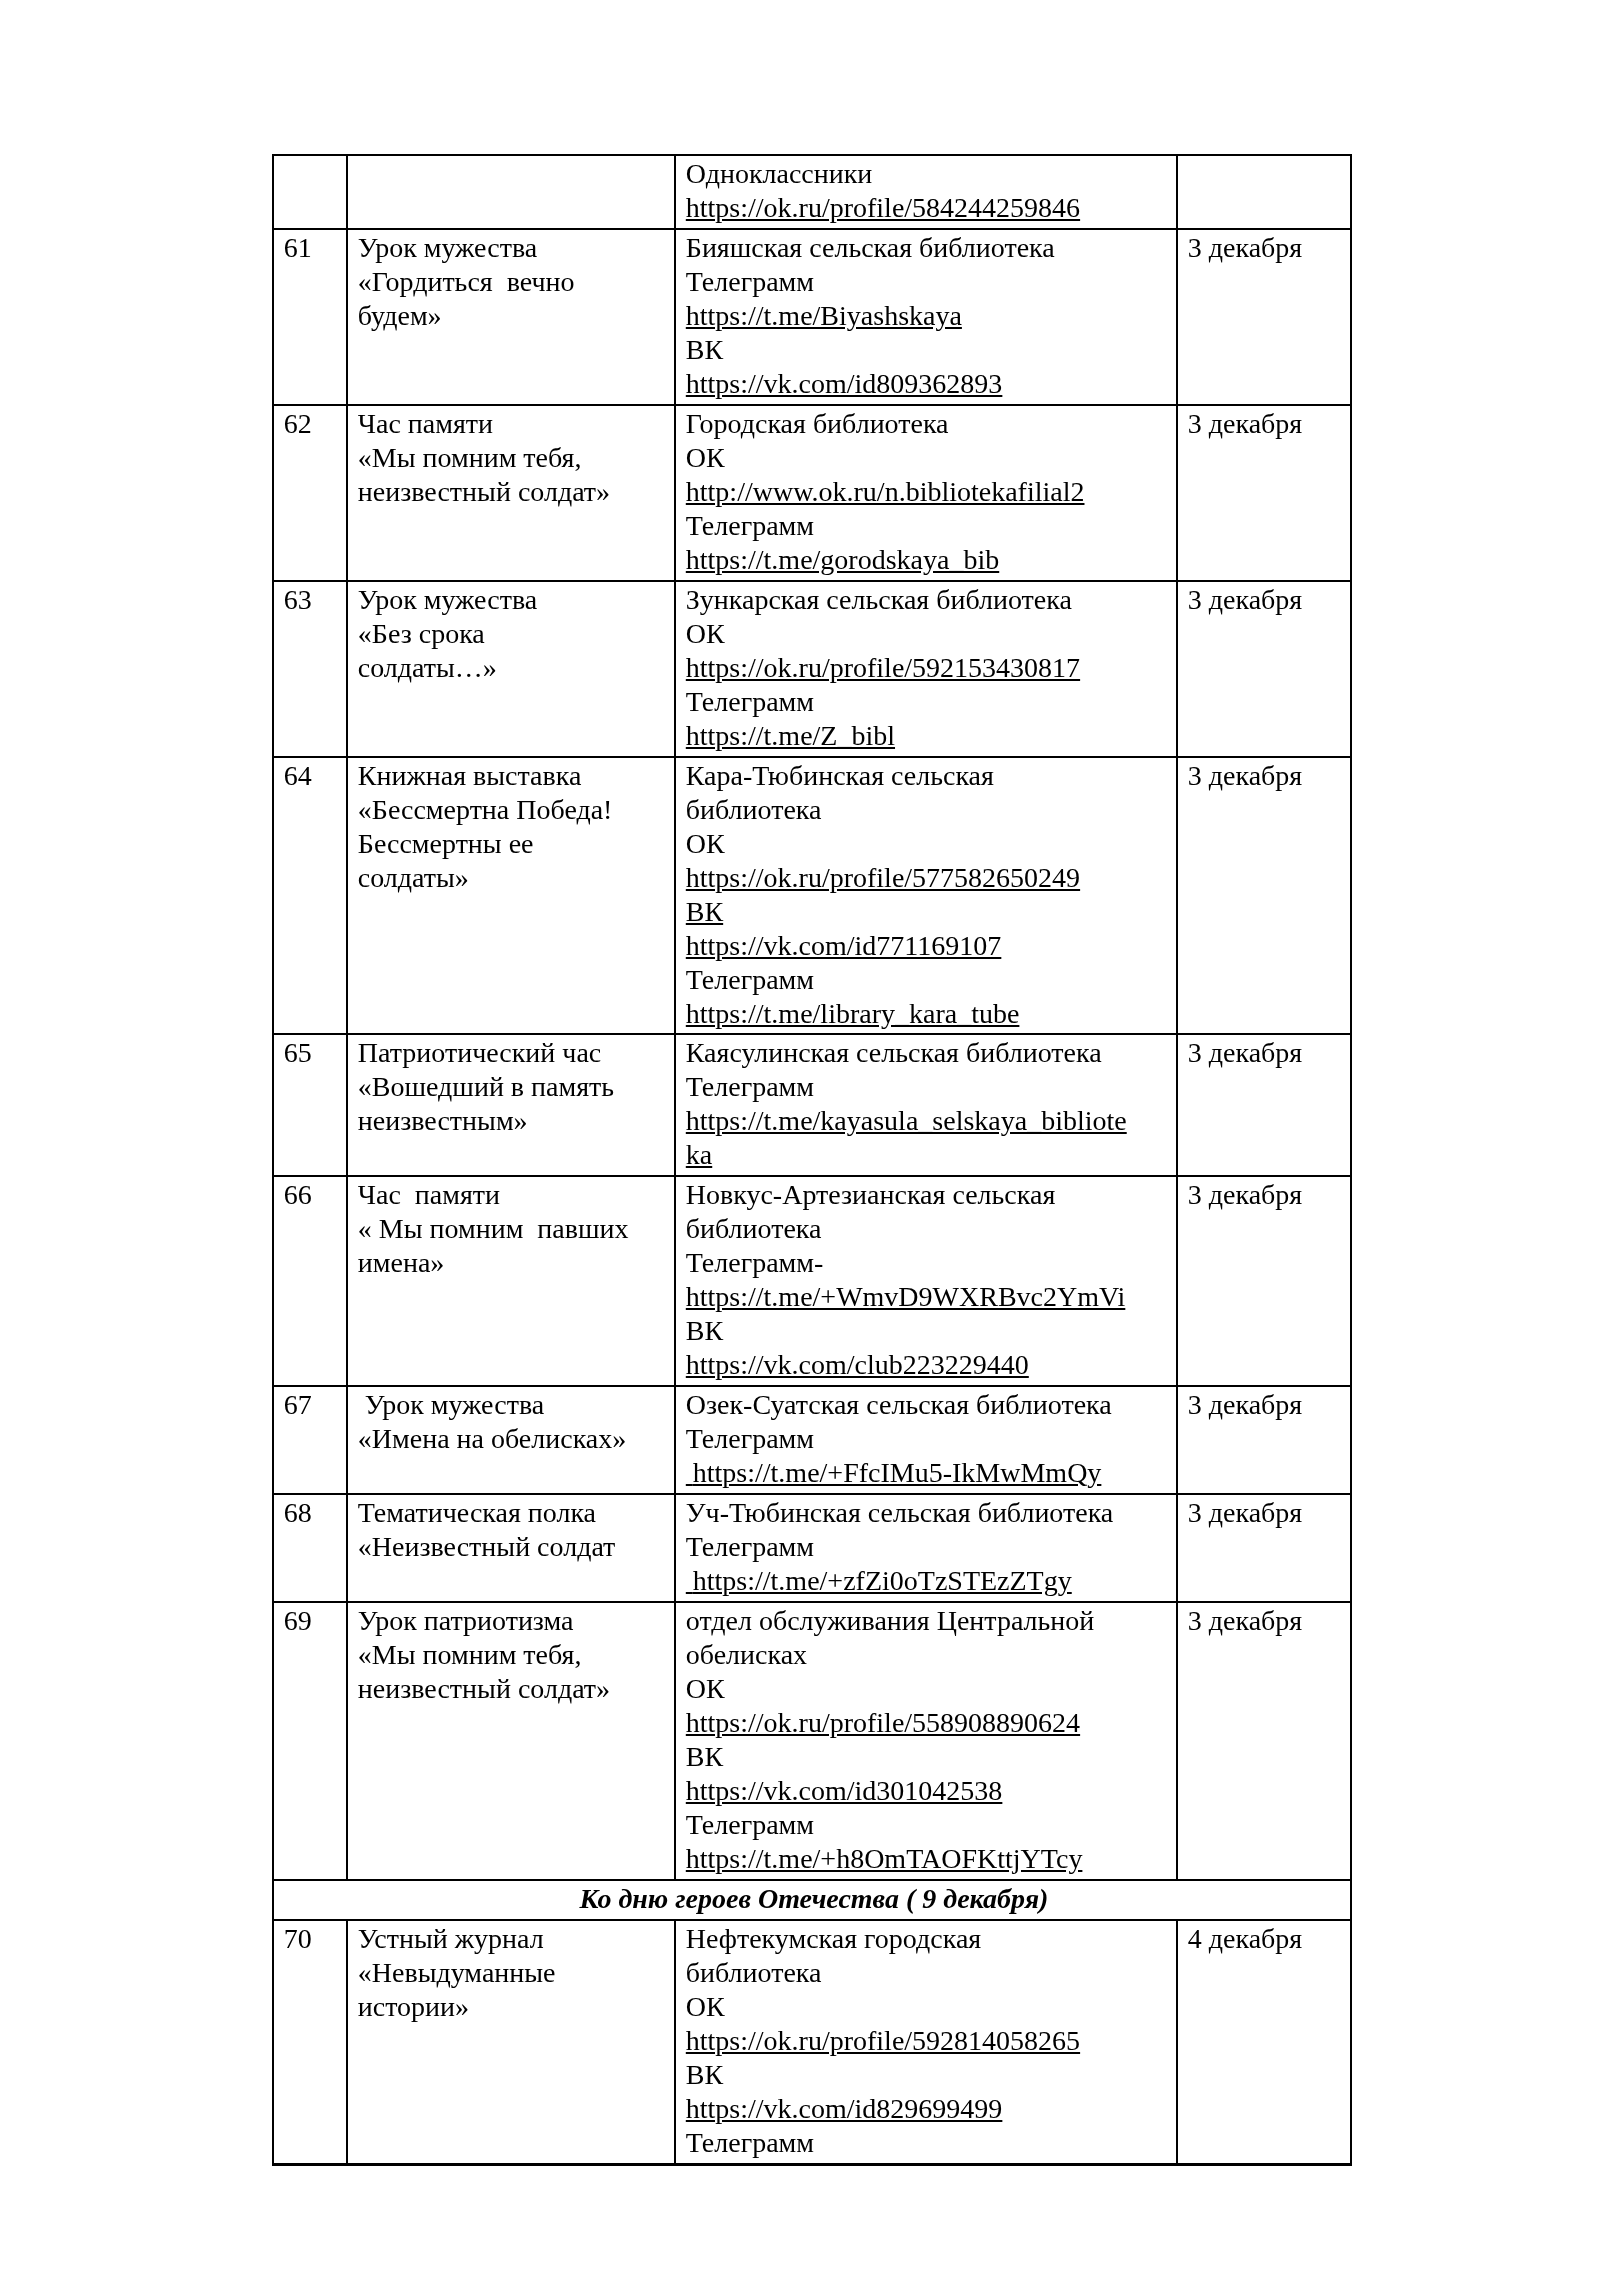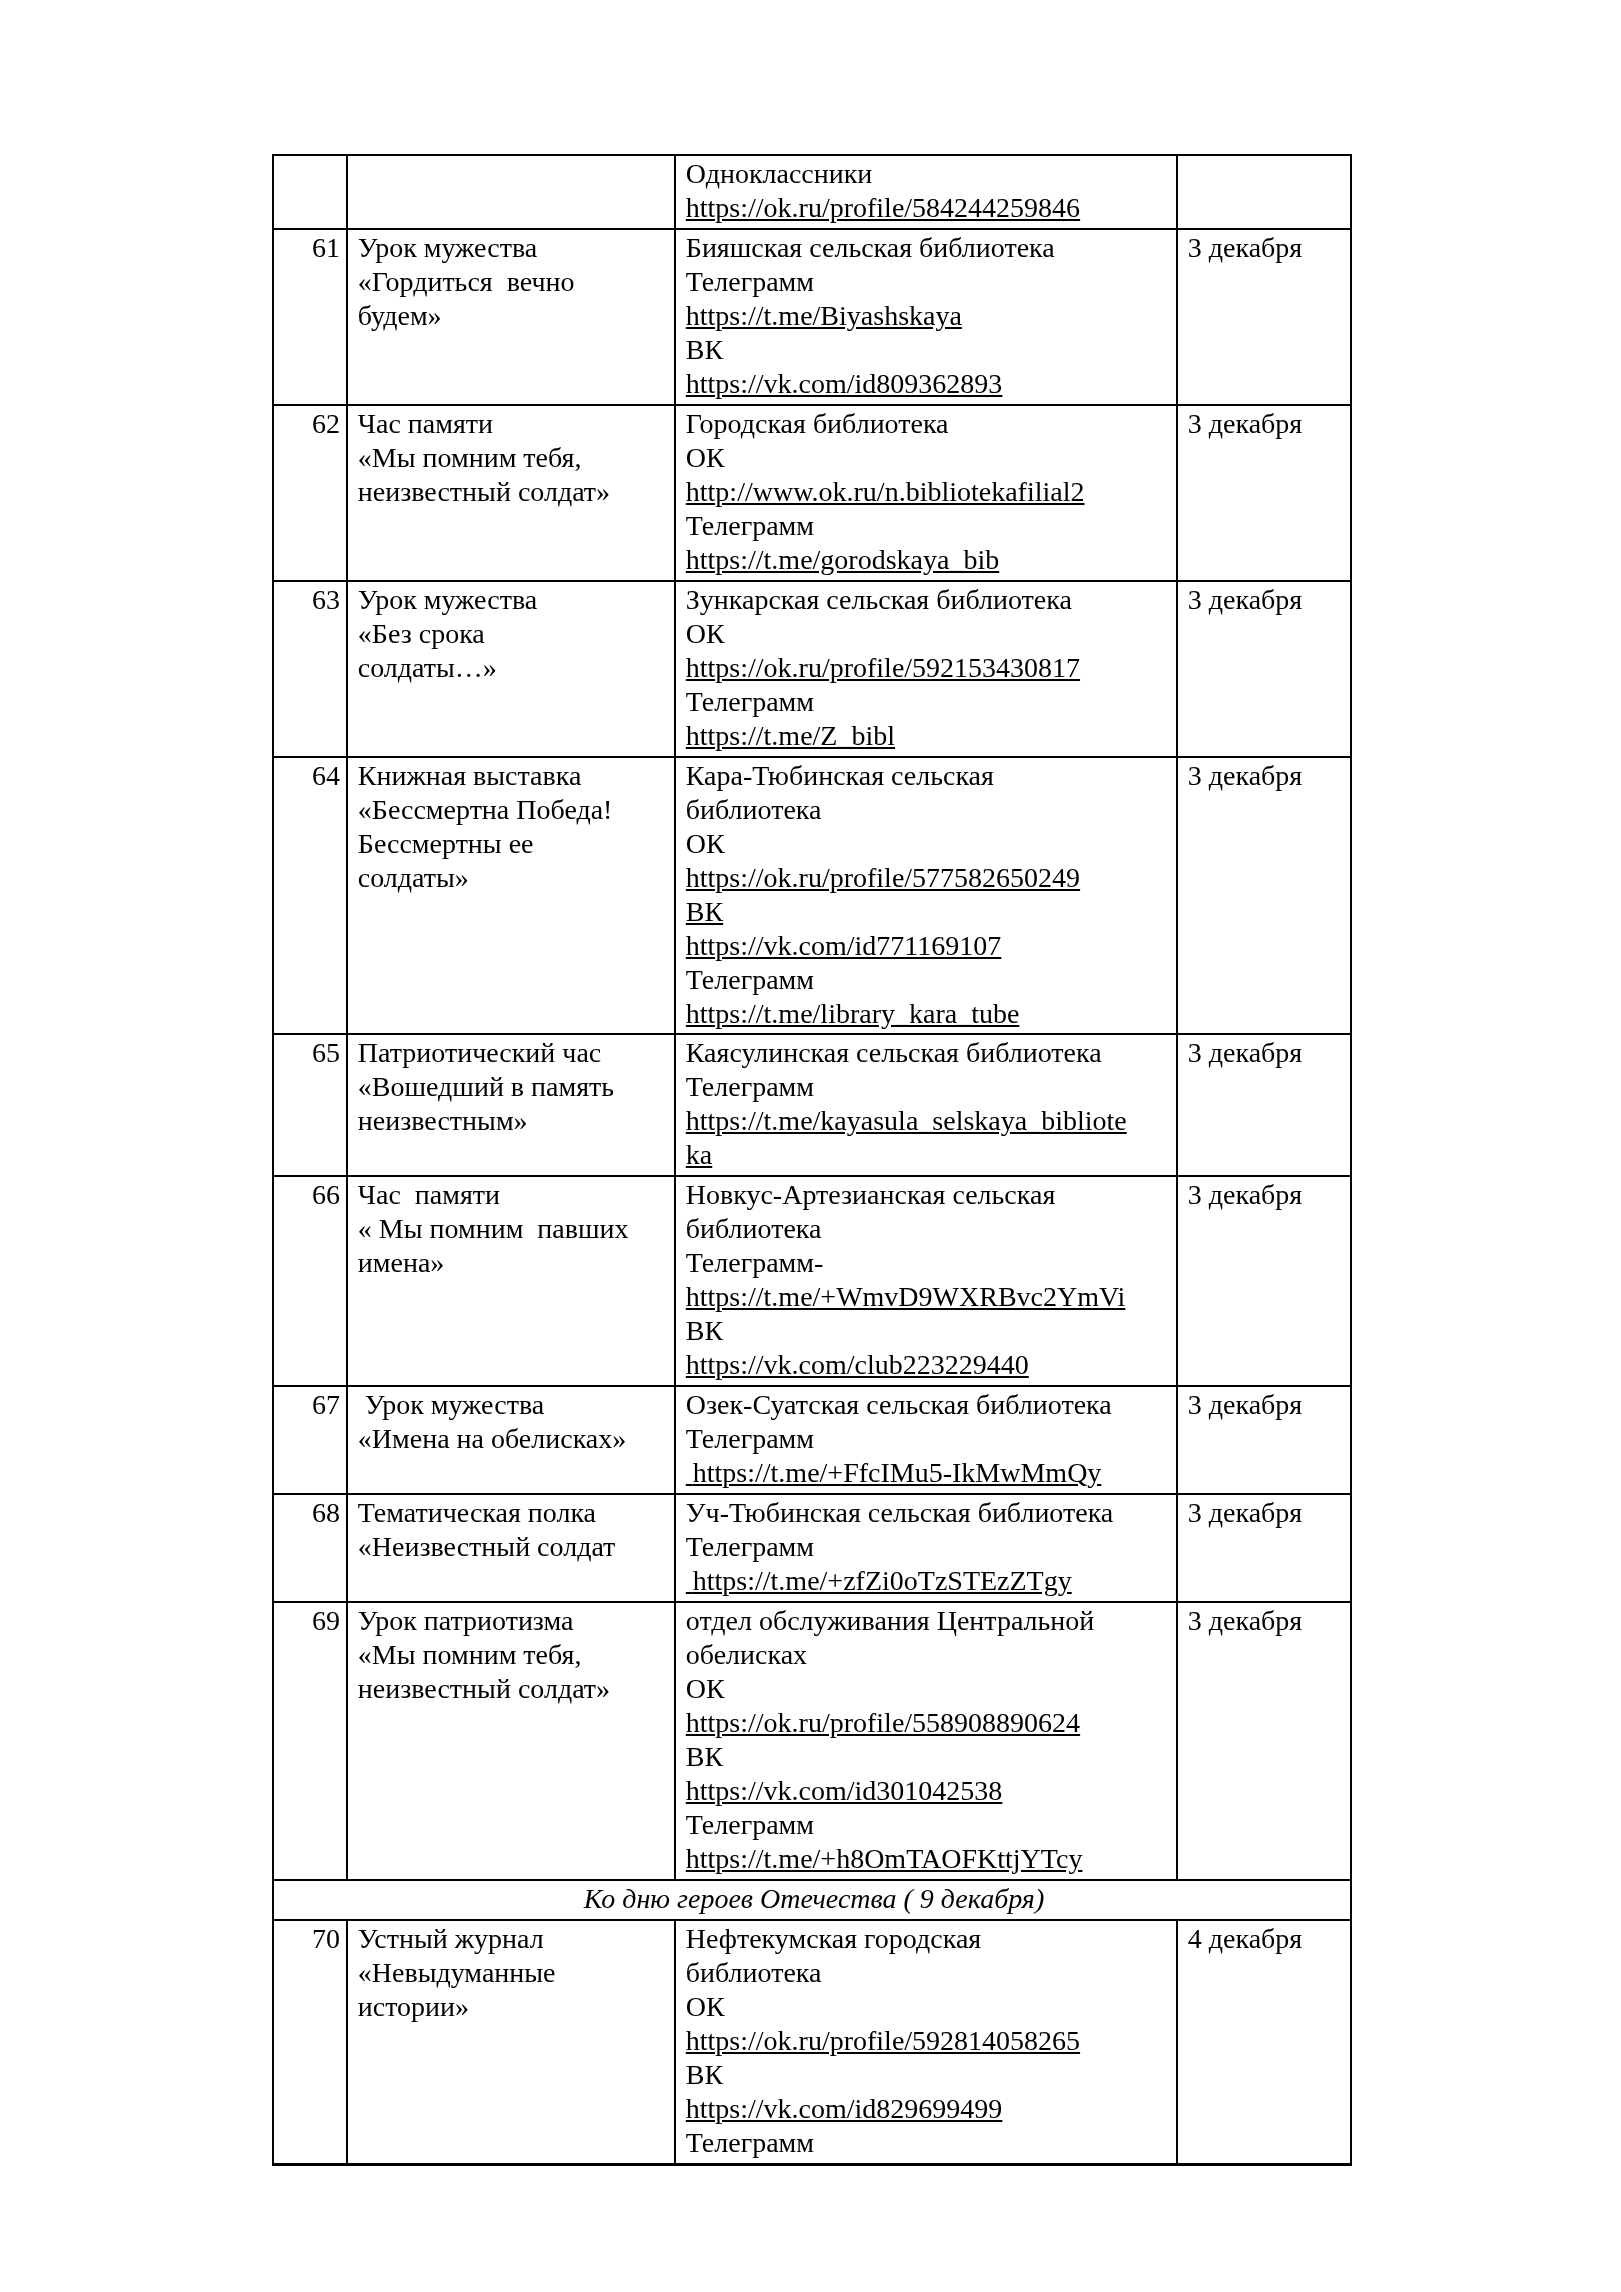--- a/index.html
+++ b/index.html
@@ -27,42 +27,42 @@
     font-size:28px;
     line-height:34px;
     padding:1px 5.9px 2.9px 9.8px;
     overflow:hidden;
     margin-top:8px;
   }
   table.events tr.last-row td{
     border-bottom:3.9px solid #000000;
   }
   td.num-cell{
-    text-align:right;
+    text-align:left;
     padding-left:2px;
     padding-right:2px;
   }
   td.date-cell{
     padding-left:8.8px;
   }
   .line{
     white-space:pre-wrap;
     word-wrap:break-word;
   }
   .doc-link{
     color:#000000;
     text-decoration:underline;
     cursor:pointer;
   }
   .u-text{
     text-decoration:underline;
   }
   td.section-cell{
     text-align:center;
-    font-weight:normal;
+    font-weight:bold;
     font-style:italic;
     padding:1px 3.9px 2px 3.9px;
     border-radius:12px;
   }
 </style>
 </head>
 <body>
 
 <div class="page">
   <table class="events">

